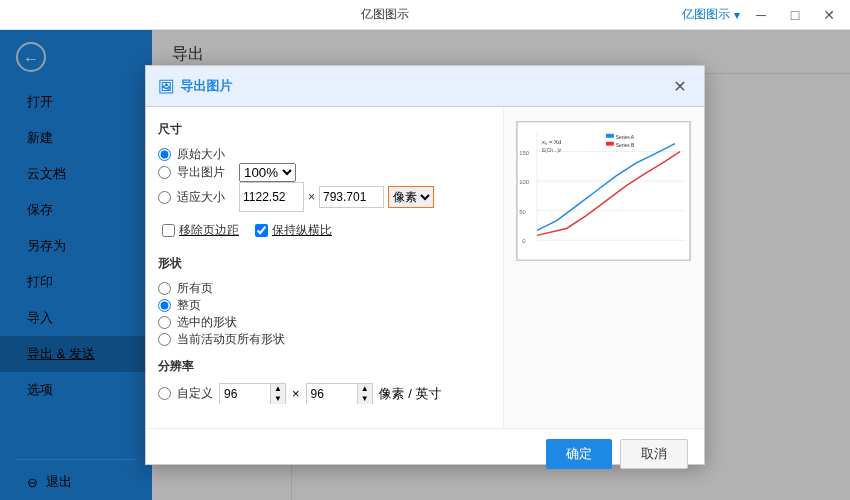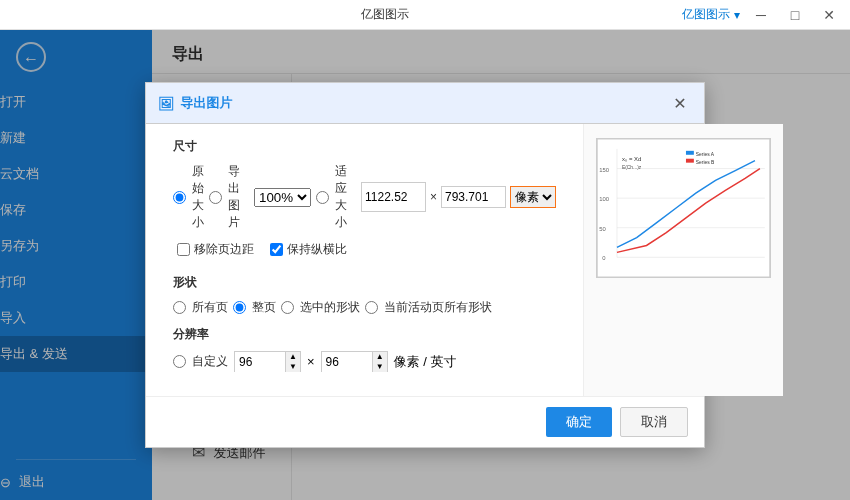--- a/index.html
+++ b/index.html
@@ -48,41 +48,41 @@
       border: 2px solid rgba(255,255,255,0.8);
       display: flex;
       align-items: center;
       justify-content: center;
       color: white;
       font-size: 16px;
     }
     .sidebar-item {
       display: flex;
       align-items: center;
-      padding: 9px 0;
-      color: #ffffff;
+      padding: 9px 27px;
+      color: #000000;
       cursor: pointer;
       font-size: 13px;
       gap: 8px;
     }
-    .sidebar-item.active { background: rgba(0,0,0,0.2); }
+    .sidebar-item.active { background: rgba(0,0,0,0.2); text-decoration: underline; }
     .sidebar-divider { height: 1px; background: rgba(255,255,255,0.2); margin: 4px 16px; }
     .sidebar-bottom { margin-top: auto; }
 
     
     .content-area {
       flex: 1;
       background: #fff;
       display: flex;
       flex-direction: column;
     }
     .export-header {
       padding: 14px 20px 8px 20px;
       font-size: 16px;
-      font-weight: bold;
+      font-weight: normal;
       color: #333;
       border-bottom: 1px solid #e8e8e8;
     }
 
     
     .export-panel {
       display: flex;
       height: 100%;
     }
 
@@ -233,35 +233,35 @@
       display: flex;
       align-items: center;
       justify-content: center;
     }
     .dialog-body {
       display: flex;
       padding: 0;
     }
     .dialog-left {
       flex: 1;
-      padding: 14px 27px;
+      padding: 14px 12px;
       border-right: 1px solid #eee;
     }
     .dialog-right {
       width: 200px;
       padding: 14px 12px;
       background: #fafafa;
     }
     .section-title {
       font-size: 12px;
       font-weight: bold;
       color: #333;
       margin-bottom: 8px;
     }
-    .radio-group { display: flex; flex-direction: row; gap: 5px; margin-bottom: 10px; }
+    .radio-group { display: flex; flex-direction: column; margin-bottom: 10px; }
     .radio-item { display: flex; align-items: center; gap: 6px; font-size: 12px; color: #333; cursor: pointer; }
     .radio-item input[type=radio] { margin: 0; cursor: pointer; }
     .checkbox-row { display: flex; align-items: center; gap: 4px; font-size: 12px; color: #333; margin-bottom: 6px; }
     .checkbox-row input[type=checkbox] { margin: 0; }
     .number-input-wrap {
       display: flex;
       align-items: center;
       border: 1px solid #ccc;
       height: 21px;
     }
@@ -365,20 +365,23 @@
       <span>另存为</span>
     </div>
     <div class="sidebar-item">
       <span>打印</span>
     </div>
     <div class="sidebar-item">
       <span>导入</span>
     </div>
     <div class="sidebar-item active">
       <span>导出 &amp; 发送</span>
+    </div>
+    <div class="sidebar-item">
+      <span>选项</span>
     </div>
     <div class="sidebar-bottom">
       <div class="sidebar-divider"></div>
       <div class="sidebar-item">
         <span>⊖</span>
         <span>退出</span>
       </div>
     </div>
   </div>
 
@@ -479,21 +482,21 @@
               <span>×</span>
               <input type="text" value="793.701" style="width: 65px; height: 22px; border: 1px solid rgb(204, 204, 204); font-size: 12px; padding: 0px 3px;">
               <select style="height:22px; font-size:12px; border:1px solid #f97316;">
                 <option>像素</option>
                 <option>毫米</option>
                 <option>厘米</option>
               </select>
             </div>
           </label>
         </div>
-        <div style="display:flex; gap:16px; margin-bottom:10px; margin-left:4px;">
+        <div style="display:flex; gap:16px; margin-bottom:10px; margin-left:4px;text-decoration:underline;">
           <label class="checkbox-row">
             <input type="checkbox" style="">
             <span>移除页边距</span>
           </label>
           <label class="checkbox-row">
             <input type="checkbox" checked="" style="">
             <span>保持纵横比</span>
           </label>
         </div>
 

